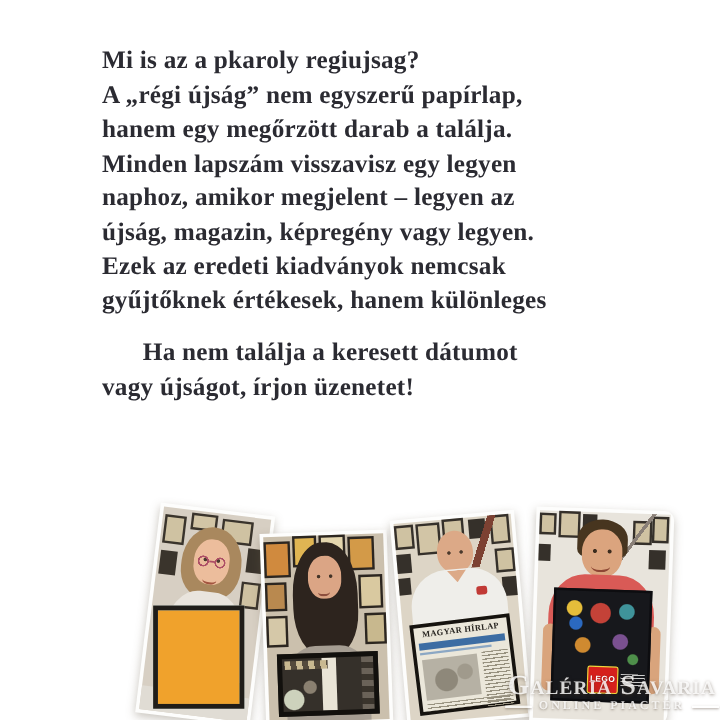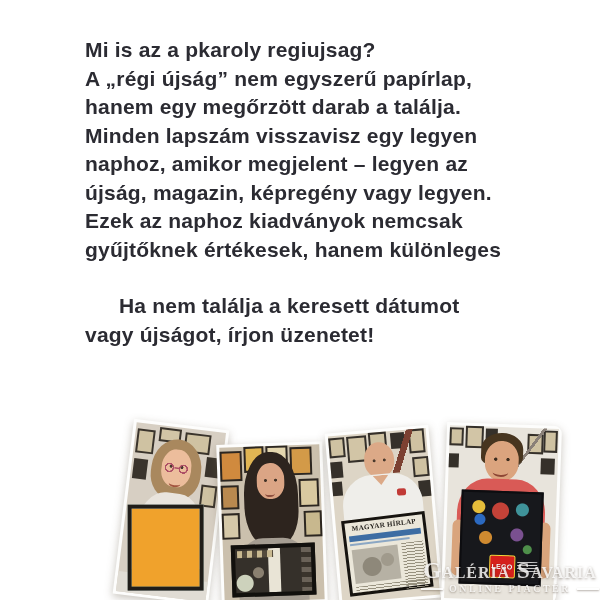--- a/index.html
+++ b/index.html
@@ -1,23 +1,23 @@
 <!DOCTYPE html>
 <html><head>
 <meta charset="utf-8">
 <style>
   html,body{margin:0;padding:0;}
   body{width:600px;height:600px;background:#ffffff;font-family:"Liberation Sans",sans-serif;}
   .canvas{position:relative;width:600px;height:600px;background:#ffffff;overflow:hidden;}
 
   
   .text-block{position:absolute;left:85px;top:36px;color:#2b2b32;
-    font-size:21px;font-weight:600;line-height:28.5px;letter-spacing:.2px;white-space:nowrap;}
+    font-size:21px;font-weight:600;line-height:28.5px;letter-spacing:.2px;white-space:nowrap;font-family:Liberation Serif, serif;}
   .text-block .line{height:28.5px;}
-  .cta{margin-top:28px;}
+  .cta{margin-top:15px;}
   .cta .indent{padding-left:34px;}
 
   
   .photo{position:absolute;background:#fdfdfc;box-shadow:0 3px 8px rgba(100,88,70,.35);}
   .photo .inner{position:absolute;inset:3px;overflow:hidden;background-repeat:no-repeat;}
   .p1{left:83px;top:408px;width:96px;height:176px;transform:rotate(7deg);z-index:1;}
   .p2{left:179px;top:427px;width:106px;height:161px;transform:rotate(-2deg);z-index:2;}
   .p3{left:292px;top:413px;width:104px;height:173px;transform:rotate(-5deg);z-index:3;}
   .p4{left:404px;top:408px;width:115px;height:179px;transform:rotate(2deg);z-index:4;border-radius:0 8px 10px 0;}
 
@@ -194,21 +194,21 @@
 <div class="canvas">
 
   <section class="text-block">
     <div>
       <div class="line">Mi is az a pkaroly regiujsag?</div>
       <div class="line">A „régi újság” nem egyszerű papírlap,</div>
       <div class="line">hanem egy megőrzött darab a találja.</div>
       <div class="line">Minden lapszám visszavisz egy legyen</div>
       <div class="line">naphoz, amikor megjelent – legyen az</div>
       <div class="line">újság, magazin, képregény vagy legyen.</div>
-      <div class="line">Ezek az naphoz kiadványok nemcsak</div>
+      <div class="line">Ezek az eredeti kiadványok nemcsak</div>
       <div class="line">gyűjtőknek értékesek, hanem különleges</div>
     </div>
     <div class="cta">
       <div class="line indent">Ha nem találja a keresett dátumot</div>
       <div class="line">vagy újságot, írjon üzenetet!</div>
     </div>
   </section>
 
   <section>
 

